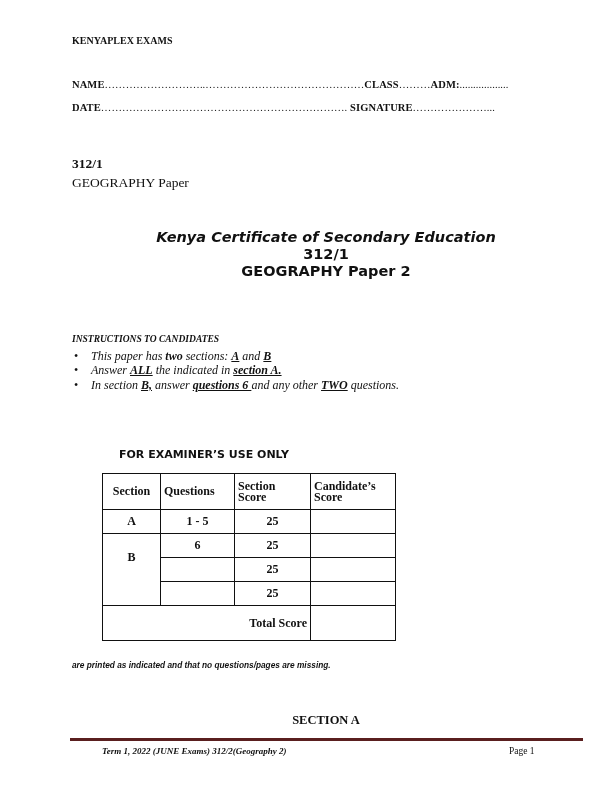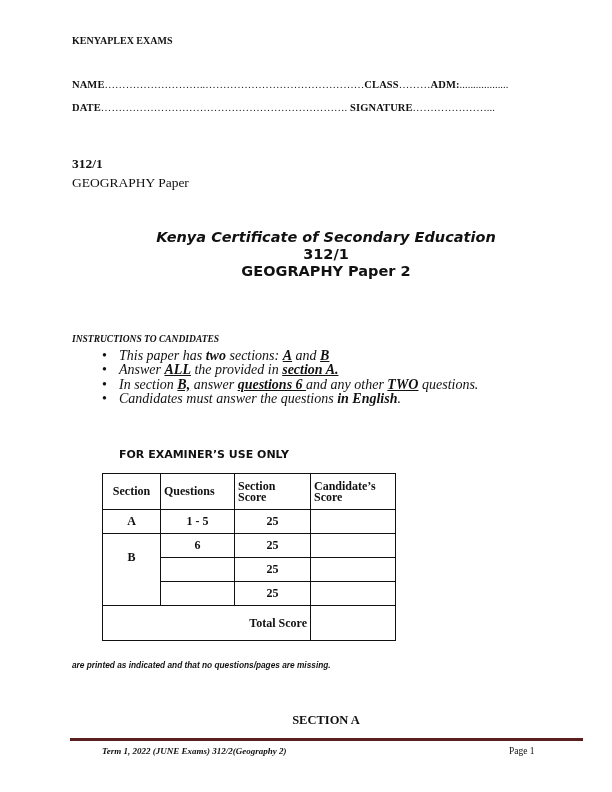--- a/index.html
+++ b/index.html
@@ -15,21 +15,21 @@
     .l2 { top: 102px; }
 
     .code-block { left: 72px; top: 154px; font-size: 13.5px; font-weight: bold; line-height: 19px; }
     .code-block div:nth-child(2), .code-block div:nth-child(3) { font-weight: normal; }
     .code-block .b { font-weight: bold; }
 
     .center-title { left: 0; width: 652px; text-align: center; top: 229px; font-weight: bold; font-size: 14.5px; line-height: 17px; }
     .center-title .kcse { font-style: italic; }
 
     .inst-head { left: 72px; top: 334px; font-size: 9.5px; font-weight: bold; font-style: italic; }
-    .inst-list { left: 102px; top: 349px; margin: 0; padding: 0; list-style: none; font-size: 14px; font-style: italic; line-height: 14.4px; }
+    .inst-list { left: 74px; top: 349px; margin: 0; padding: 0; list-style: none; font-size: 12px; font-style: italic; line-height: 14.4px; }
     .inst-list li { position: relative; padding-left: 17px; white-space: nowrap; }
     .inst-list li::before { content: "\2022"; position: absolute; left: 0; top: 0; font-style: normal; }
     .u { text-decoration: underline; font-weight: bold; }
     .bo { font-weight: bold; }
 
     .examiner { left: 108px; top: 448px; font-size: 11px; font-weight: bold; margin-left: 11px; }
 
     table.score { position: absolute; left: 102px; top: 473px; border-collapse: collapse; font-size: 12px; font-weight: bold; }
     table.score td { border: 1.3px solid #111; text-align: center; vertical-align: middle; padding: 0 3px; }
     table.score .hdr td { height: 35px; text-align: left; line-height: 11px; }
@@ -72,23 +72,22 @@
 <div class="abs sans center-title">
   <div class="kcse">Kenya Certificate of Secondary Education</div>
   <div>312/1</div>
   <div>GEOGRAPHY Paper 2</div>
 </div>
 
 <div class="abs serif inst-head">INSTRUCTIONS TO CANDIDATES</div>
 
 <ul class="abs serif inst-list">
   <li><span>This paper has </span><span class="bo">two</span><span> sections: </span><span class="u">A</span><span> and </span><span class="u">B</span></li>
-  <li><span>Answer </span><span class="u">ALL</span><span> the provided in </span><span class="u">section A.</span></li>
+  <li><span>Answer </span><span class="u">ALL</span><span> the indicated in </span><span class="u">section A.</span></li>
   <li><span> In section </span><span class="u">B,</span><span> answer </span><span class="u">questions 6 </span><span>and any other </span><span class="u">TWO</span><span> questions.</span></li>
-  <li><span>Candidates must answer the questions </span><span class="bo">in English</span><span>.</span></li>
 </ul>
 
 <div class="abs sans examiner">FOR EXAMINER’S USE ONLY</div>
 
 <table class="score serif">
   <tbody>
       <tr class="hdr">
     <td class="c1">Section</td>
     <td class="c2">Questions</td>
     <td class="c3">

